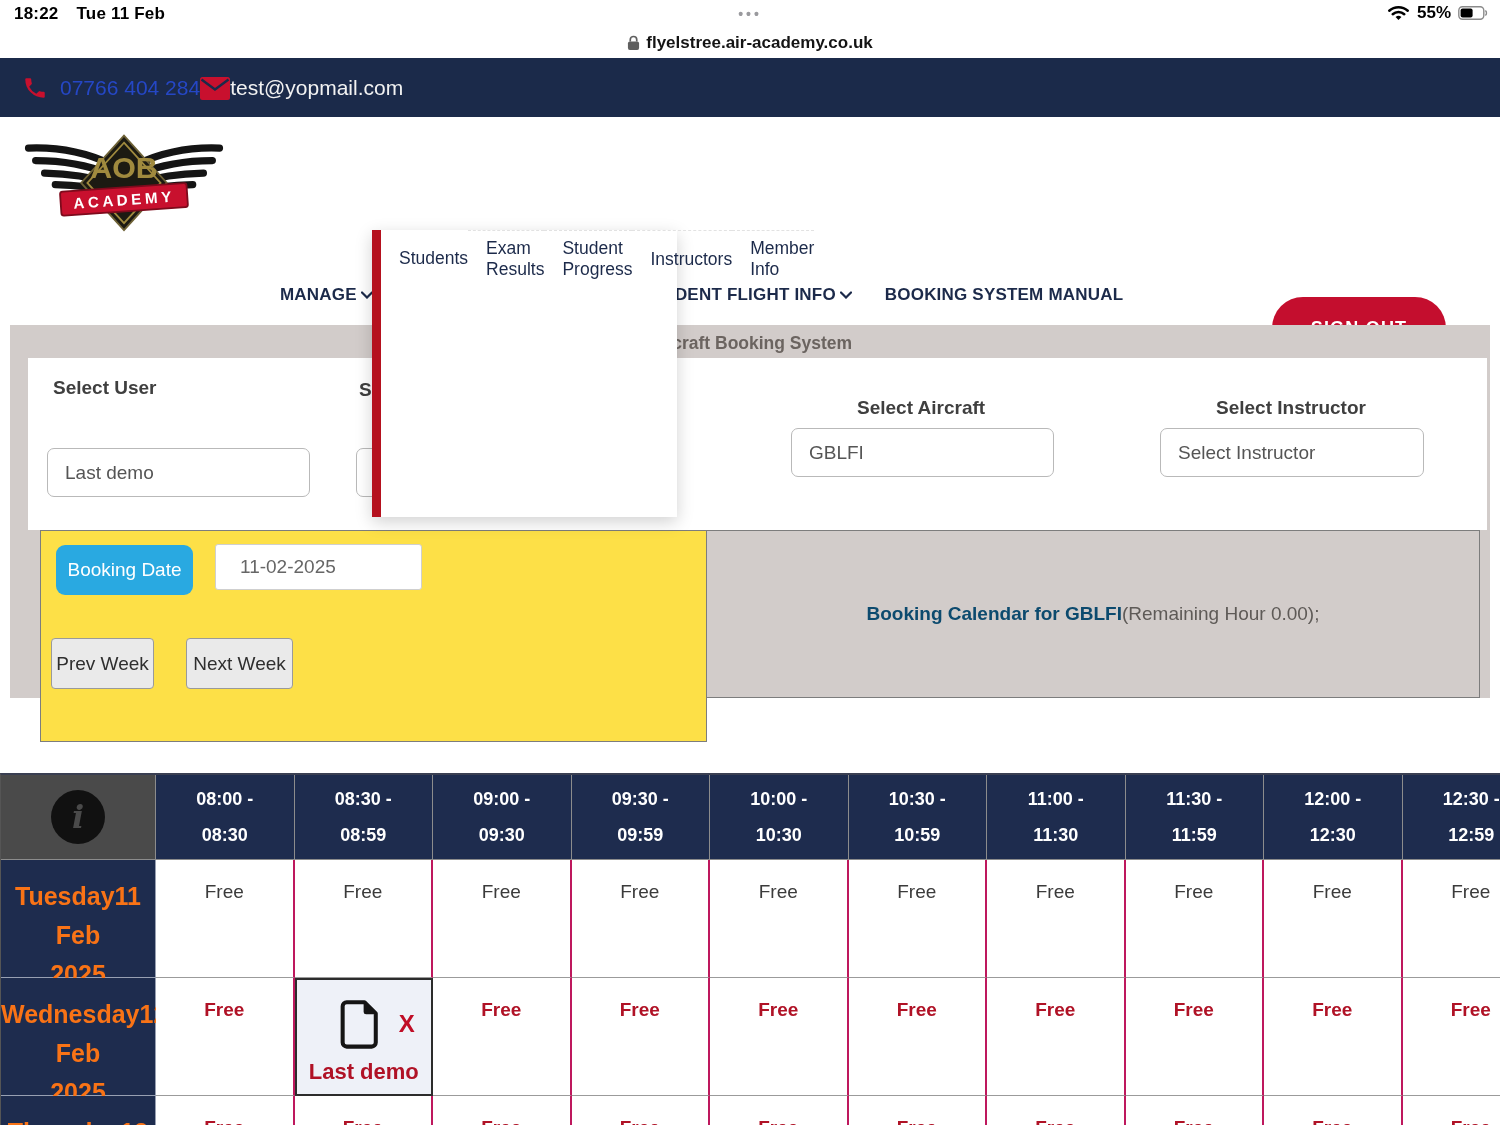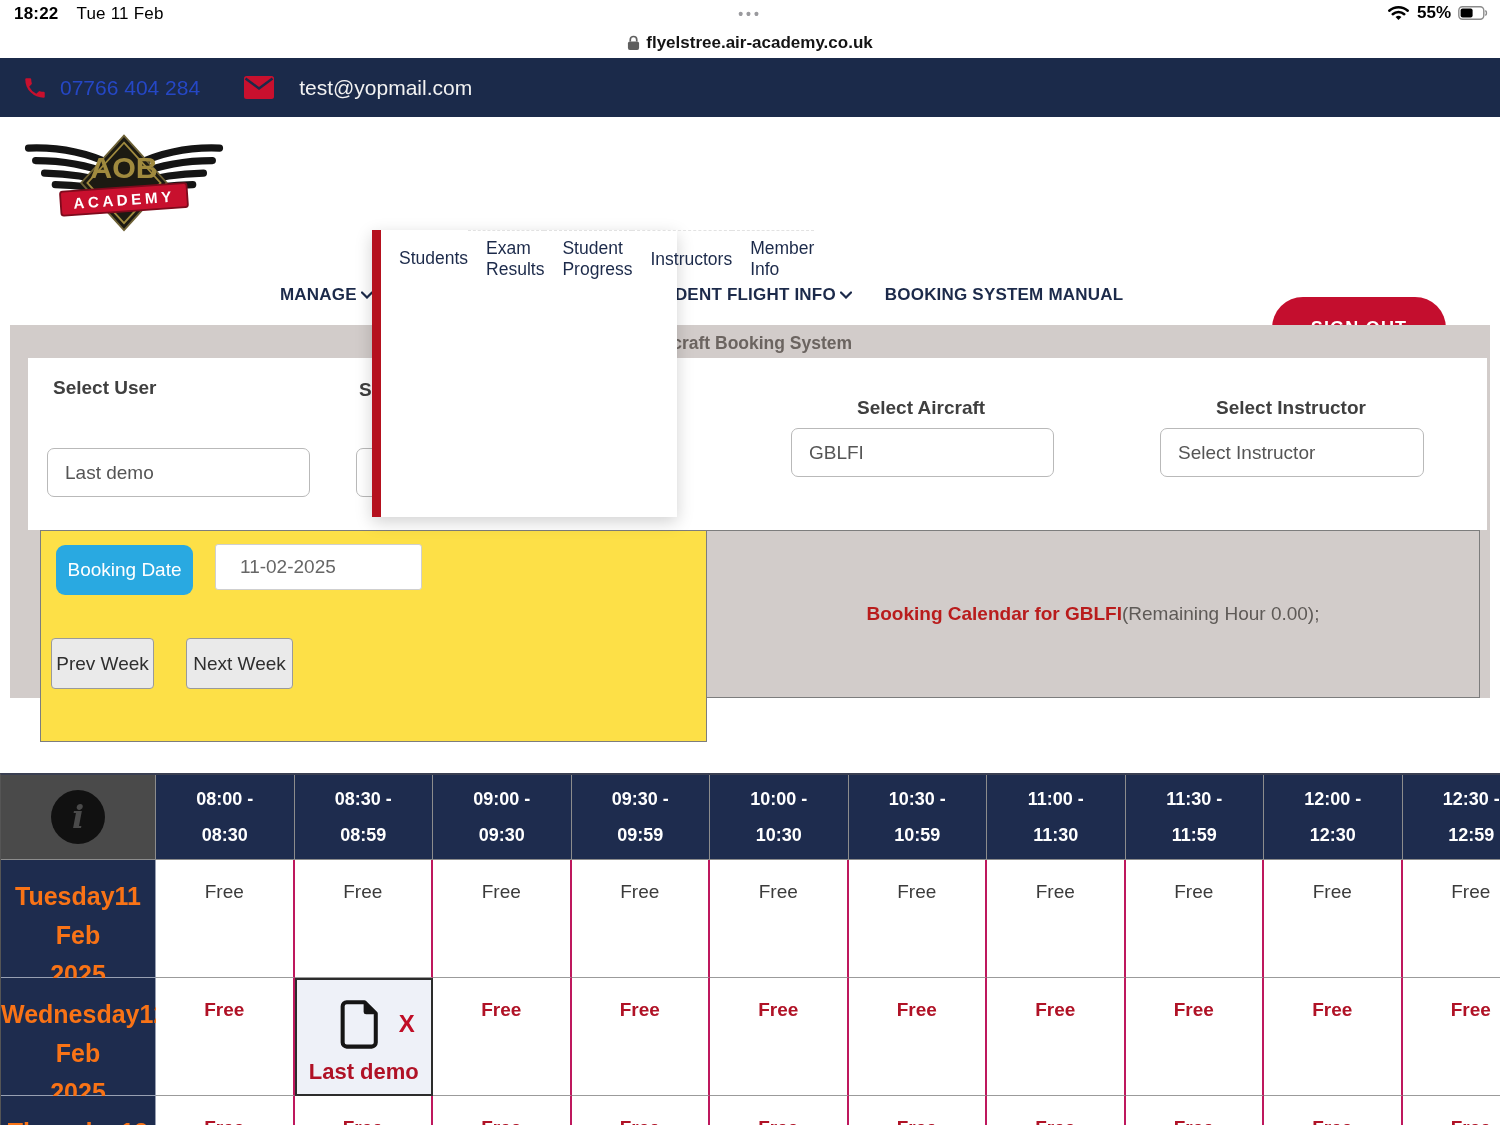--- a/index.html
+++ b/index.html
@@ -7,31 +7,31 @@
   body {
     position: relative;
     overflow: hidden;
     background: #ffffff;
     font-family: "Liberation Sans", sans-serif;
     color: #1c2a4a;
   }
   
   .status-bar { position:absolute; top:0; left:0; width:1500px; height:28px; display:flex; align-items:center; }
   .status-left { position:absolute; left:14px; top:4px; font-size:17px; font-weight:700; color:#000; letter-spacing:.2px; }
-  .status-left .sb-date { font-weight:400; margin-left:18px; }
+  .status-left .sb-date { font-weight:700; margin-left:18px; }
   .status-dots { position:absolute; left:0; right:0; top:6px; text-align:center; color:#9a9a9e; font-size:14px; letter-spacing:3px; font-weight:700; }
   .status-right { position:absolute; right:12px; top:3px; display:flex; align-items:center; gap:7px; }
   .status-right .pct { font-size:17px; font-weight:600; color:#000; }
   .url-bar { position:absolute; top:28px; left:0; width:1500px; height:30px; display:flex; align-items:center; justify-content:center; gap:6px; }
   .url-text { font-size:17px; font-weight:700; color:#141414; }
   
   .contact-bar { position:absolute; top:58px; left:0; width:1500px; height:59px; background:#1b2a4a; display:flex; align-items:center; padding-left:22px; }
   .contact-phone { display:flex; align-items:center; gap:12px;justify-content:space-between; }
   .contact-phone .num { color:#2547c5; font-size:21px; }
-  .contact-email { display:flex; align-items:flex-start; gap:25px; margin-left:44px; }
+  .contact-email { display:flex; align-items:flex-end; gap:0; }
   .contact-email .em { color:#f2f2f2; font-size:21px; }
   
   .nav-bar { position:absolute; top:117px; left:0; width:1500px; height:131px; background:#ffffff; }
   .logo { position:absolute; left:18px; top:15px; width:212px; height:100px; }
   .nav-menu { position:absolute; left:280px; top:168px; display:flex; align-items:center; gap:33px; }
   .nav-item { display:flex; align-items:center; gap:4px; font-size:17px; font-weight:700; color:#1c2a4a; letter-spacing:.2px; cursor:pointer; }
   .nav-item.active { color:#c8102e; }
   .signout-btn { position:absolute; right:54px; top:152px; width:174px; height:62px; border-radius:31px; background:#c40e2e; color:#fff; font-size:18px; font-weight:700; letter-spacing:1.2px; display:flex; align-items:center; justify-content:center; border:none; cursor:pointer;margin-top:28px; }
   
   .dropdown { position:absolute; left:372px; top:230px; width:305px; height:287px; background:#fff; border-left:9px solid #b5111e; box-shadow:0 5px 16px rgba(0,0,0,.18); z-index:10; display:flex; flex-direction:row; }
@@ -46,21 +46,21 @@
   .fld-under { z-index:1; }
   
   .ctrl-left  { position:absolute; left:30px;  top:205px; width:667px; height:212px; border:1px solid #7d7d7d; background:#fde047;text-decoration:underline; }
   .ctrl-right { position:absolute; left:697px; top:205px; width:773px; height:168px; border:1px solid #7d7d7d; border-left:none; background:#d2ccca; }
   .bookdate-btn { position:absolute; left:15px; top:14px; width:137px; height:50px; background:#29a9e1; border:none; border-radius:9px; color:#fff; font-size:19px; display:flex; align-items:center; justify-content:center; cursor:pointer; }
   .date-input { position:absolute; left:174px; top:13px; width:207px; height:46px; background:#fff; border:1px solid #cfcfcf; border-radius:3px; font-size:19px; color:#666; display:flex; align-items:center; padding-left:24px; }
   .week-btn { position:absolute; top:107px; height:51px; background:#eaeaea; border:1px solid #9a9a9a; border-radius:4px; font-size:19px; color:#2f2f2f; display:flex; align-items:center; justify-content:center; cursor:pointer; }
   .prev-week { left:10px; width:103px; }
   .next-week { left:145px; width:107px; }
   .cal-title { position:absolute; left:0; top:72px; width:100%; text-align:center; font-size:19px; color:#5e5a57; }
-  .cal-title b { font-weight:700; color:#b91c1c; }
+  .cal-title b { font-weight:700; color:#0c4a6e; }
   
   .cal-grid { position:absolute; left:0; top:773px; width:1540px; display:grid; grid-template-columns:155px repeat(10,138.5px); grid-template-rows:85px 118px 118px 118px; border-top:2px solid #3a3f52; border-left:1px solid #555; }
   .c-head { background:#1e2c4e; color:#fff; font-weight:700; font-size:18px; display:flex; flex-direction:column; align-items:center; padding-top:14px; gap:15px; border-right:1px solid #8c8c8c; border-bottom:1px solid #8c8c8c; }
   .c-info { background:#4a4a4a; display:flex; align-items:center; justify-content:center; border-right:1px solid #8c8c8c; border-bottom:1px solid #8c8c8c; }
   .info-circle { width:54px; height:54px; border-radius:50%; background:#111; color:#4a4a4a; font-family:"DejaVu Serif", serif; font-style:italic; font-weight:700; font-size:32px; display:flex; align-items:center; justify-content:center; }
   .c-day { background:#1e2c4e; color:#f97316; font-weight:700; font-size:25px; text-align:center; padding-top:17px; line-height:39px; border-right:1px solid #98a0b2; border-bottom:1px solid #98a0b2; }
   .c-slot { background:#fff; text-align:center; padding-top:21px; font-size:19px; border-right:2px solid #be185d; border-bottom:1px solid #9b9b9b; cursor:pointer; }
   .c-slot.dark { color:#3b3b3b; font-weight:400; }
   .c-slot.red  { color:#b01226; font-weight:700; }
   .c-booked { background:#eef1f8; border:2px solid #2c2c2c; display:flex; flex-direction:column; align-items:center; padding-top:18px; cursor:pointer; }

